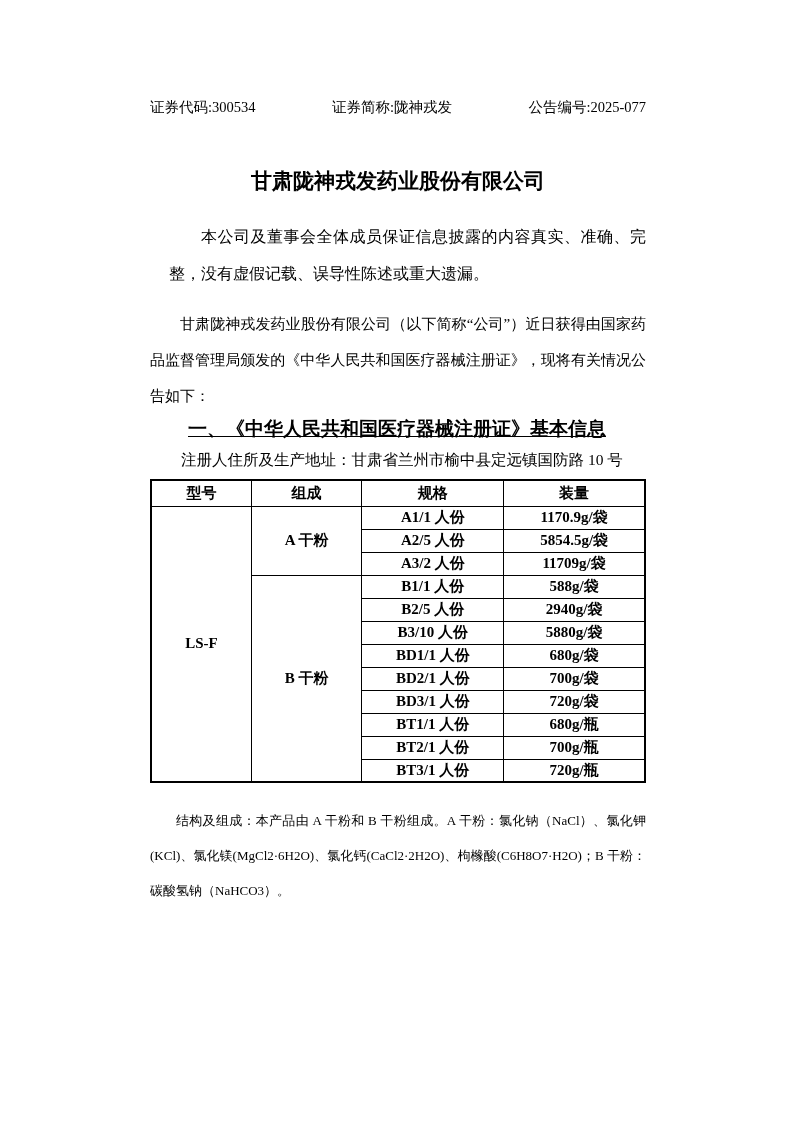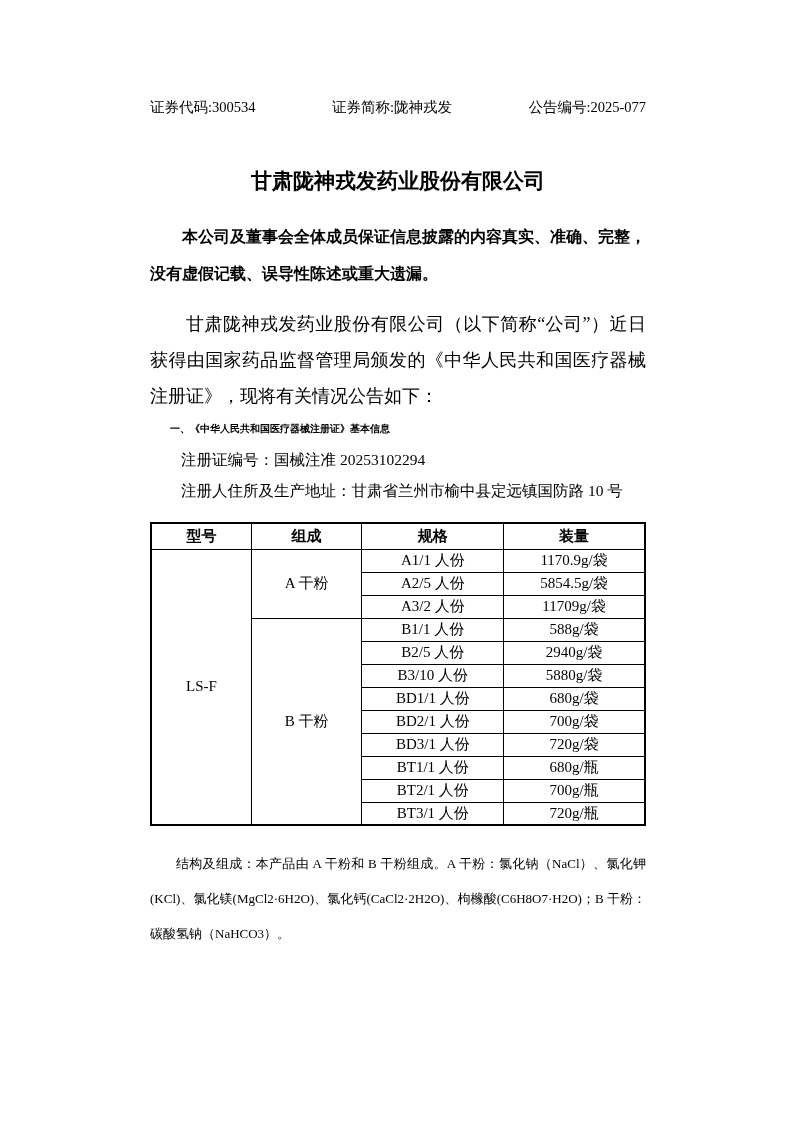--- a/index.html
+++ b/index.html
@@ -22,59 +22,61 @@
   }
   .doc-title {
     margin-top:44px;
     text-align:center;
     font-weight:bold;
     font-size:21px;
     line-height:42px;
   }
   .disclaimer {
     margin-top:16px;
-    font-weight:bold;
+    font-weight:normal;
     font-size:16px;
     line-height:37px;
     text-indent:2em;
     text-align:justify;
+    margin-left:19px;
   }
   .intro {
     margin-top:14px;
-    font-size:18px;
+    font-size:15px;
     line-height:36px;
     text-indent:2em;
     text-align:justify;
   }
   .section-heading {
-    font-size:10px;
+    font-size:19px;
     font-weight:bold;
     line-height:30px;
     text-indent:2em;
+    text-decoration:underline;
   }
   .info-line {
     font-size:15.5px;
     line-height:31px;
     padding-left:2em;
   }
   table.spec-table {
-    margin-top:16px;
+    margin-top:4px;
     width:100%;
     border-collapse:collapse;
     table-layout:fixed;
     font-size:15px;
     border:2px solid #000;
   }
   .spec-table th, .spec-table td {
     border:1px solid #000;
     text-align:center;
     vertical-align:middle;
     height:23px;
     padding:0 2px;
-    font-weight:normal;
+    font-weight:bold;
   }
   .spec-table th {
     font-weight:bold;
     height:26px;
   }
   .col-model { width:20.3%; }
   .col-comp  { width:22.4%; }
   .col-spec  { width:28.7%; }
   .col-fill  { width:28.6%; }
   .note {
@@ -99,23 +101,20 @@
   <div class="doc-title">
     <div>甘肃陇神戎发药业股份有限公司</div>
   </div>
 
   <p class="disclaimer">本公司及董事会全体成员保证信息披露的内容真实、准确、完整，没有虚假记载、误导性陈述或重大遗漏。</p>
 
   <p class="intro">甘肃陇神戎发药业股份有限公司（以下简称“公司”）近日获得由国家药品监督管理局颁发的《中华人民共和国医疗器械注册证》，现将有关情况公告如下：</p>
 
   <div class="section-heading">一、《中华人民共和国医疗器械注册证》基本信息</div>
 
-  <div class="info-line">
-    <span>注册证编号：</span><span>国械注准 20253102294</span>
-  </div>
   <div class="info-line">
     <span>注册人住所及生产地址：</span><span>甘肃省兰州市榆中县定远镇国防路 10 号</span>
   </div>
 
   <table class="spec-table">
     <colgroup>
       <col class="col-model">
         <col class="col-comp">
         <col class="col-spec">
         <col class="col-fill">

